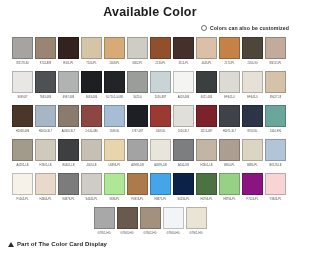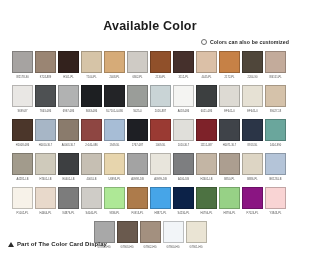--- a/index.html
+++ b/index.html
@@ -12,21 +12,21 @@
     position:relative;
   }
   #page{width:300px;height:253px;position:relative;box-sizing:border-box;}
 
   .title{
     text-align:center;
     font-size:12.5px;
     font-weight:700;
     letter-spacing:.2px;
     color:#1c1c1c;
-    padding-top:19px;
+    padding-top:5px;
     line-height:15px;
   }
 
   .subtitle-row{
     display:flex;
     justify-content:flex-end;
     align-items:center;
     padding-right:11px;
     margin-top:3px;
     height:10px;

